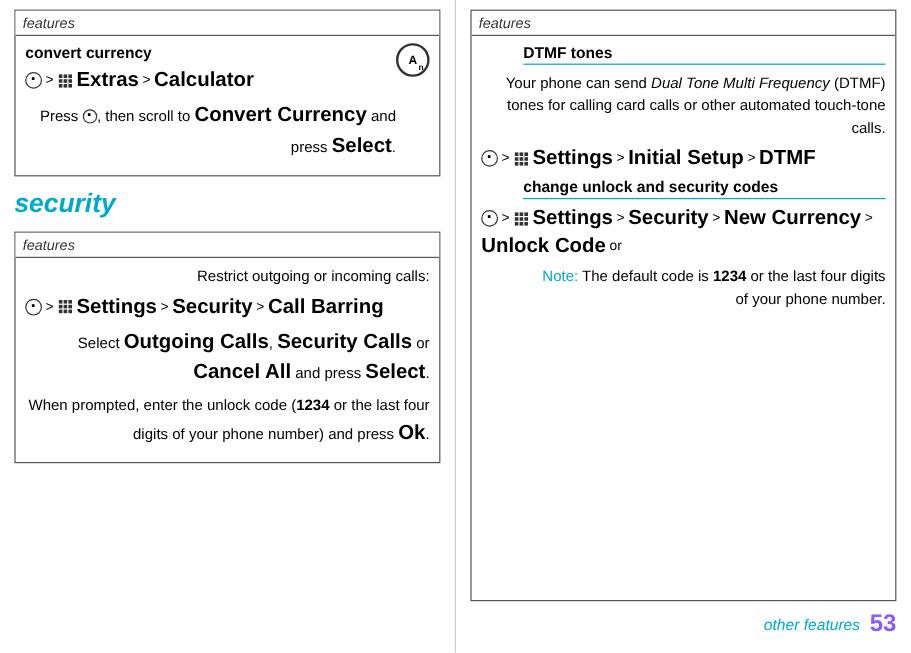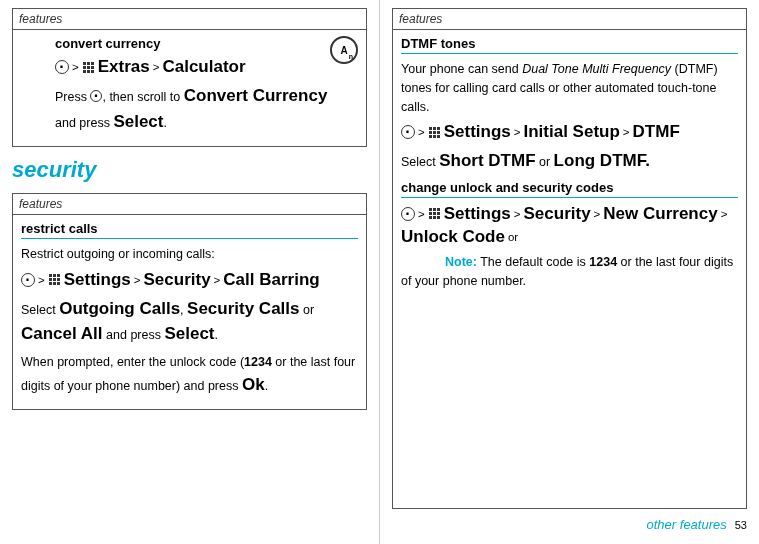--- a/index.html
+++ b/index.html
@@ -47,32 +47,34 @@
     .features-cell {
       padding: 6px 8px;
     }
 
     .section-title {
       font-weight: bold;
       font-size: 13px;
       margin-bottom: 6px;
       border-bottom: 1.5px solid #00aabb;
       padding-bottom: 2px;
+      margin-left: 35px;
     }
 
     .section-title-top {
       font-weight: bold;
       font-size: 13px;
       margin-bottom: 6px;
     }
 
     p {
       font-size: 12.5px;
       line-height: 1.5;
       margin-bottom: 6px;
+      text-align: right;
     }
 
     .nav-path {
       font-size: 11.5px;
       margin-bottom: 6px;
       display: flex;
       align-items: center;
       gap: 3px;
       flex-wrap: wrap;
     }
@@ -119,46 +121,45 @@
     .section-heading {
       font-size: 22px;
       font-weight: bold;
       color: #00aacc;
       margin: 10px 0 10px 0;
       font-style: italic;
     }
 
     .note-color {
       color: #00aacc;
-      font-weight: bold;
+      font-weight: normal;
       margin-left: 44px;
     }
 
     em {
       font-style: italic;
     }
 
     .footer-label {
       color: #00aacc;
       font-style: italic;
       margin-right: 8px;
       margin-left: 40px;
     }
 
     .footer-number {
-      font-size: 11px;
-      font-weight: normal;
-      color: #000000;
+      font-size: 20px;
+      font-weight: bold;
+      color: #8b5cf6;
     }
 
     .convert-row {
       display: flex;
       justify-content: space-between;
       align-items: flex-start;
-      margin-left: 34px;
     }
 
     .abc-icon {
       width: 28px;
       height: 28px;
       border: 2px solid #333;
       border-radius: 50%;
       display: flex;
       align-items: center;
       justify-content: center;
@@ -243,21 +244,20 @@
         </div>
       </div>
     </div>
   </div>
 
   <div class="section-heading">security</div>
 
   <div class="features-table">
     <div class="features-header">features</div>
     <div class="features-cell">
-      <div class="section-title">restrict calls</div>
       <p>Restrict outgoing or incoming calls:</p>
       <div class="nav-path">
         <span class="nav-icon"></span>
         <span>&gt;</span>
         <span class="nav-grid-icon">
           <span></span>
             <span></span>
             <span></span>
           <span></span>
             <span></span>
@@ -306,23 +306,20 @@
             <span></span>
               <span></span>
               <span></span>
           </span>
           <span class="nav-bold">Settings</span>
           <span>&gt;</span>
           <span class="nav-bold">Initial Setup</span>
           <span>&gt;</span>
           <span class="nav-bold">DTMF</span>
         </div>
-        <p>
-          Select <span class="nav-bold">Short DTMF</span> or <span class="nav-bold">Long DTMF.</span>
-        </p>
 
         <div class="section-title">change unlock and security codes</div>
         <div class="nav-path" style="flex-wrap:wrap;">
           <span class="nav-icon"></span>
           <span>&gt;</span>
           <span class="nav-grid-icon">
             <span></span>
               <span></span>
               <span></span>
             <span></span>

